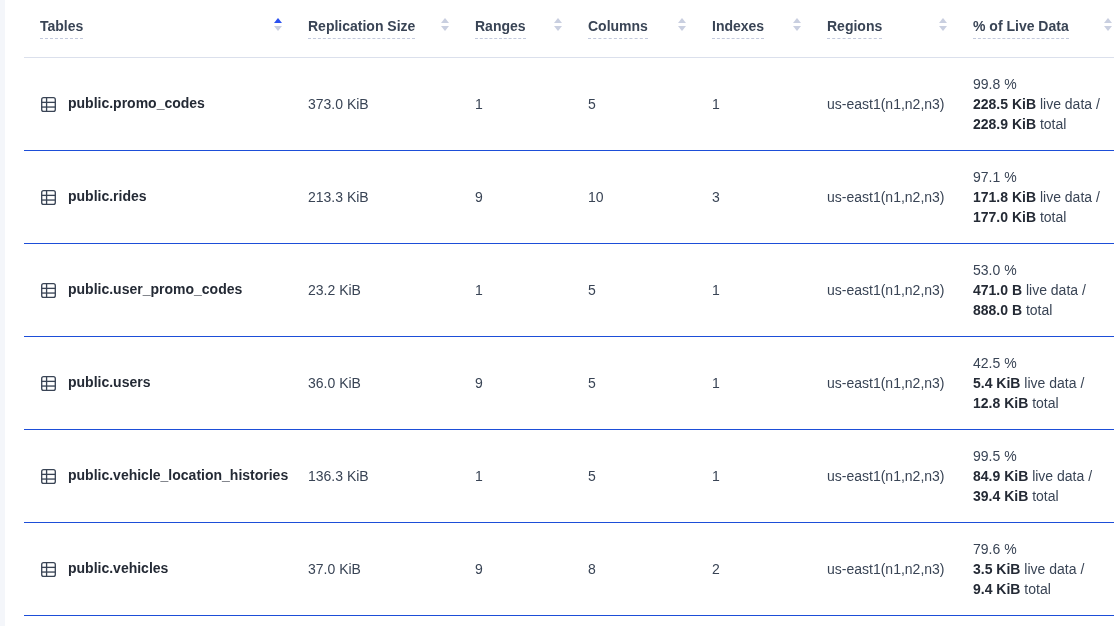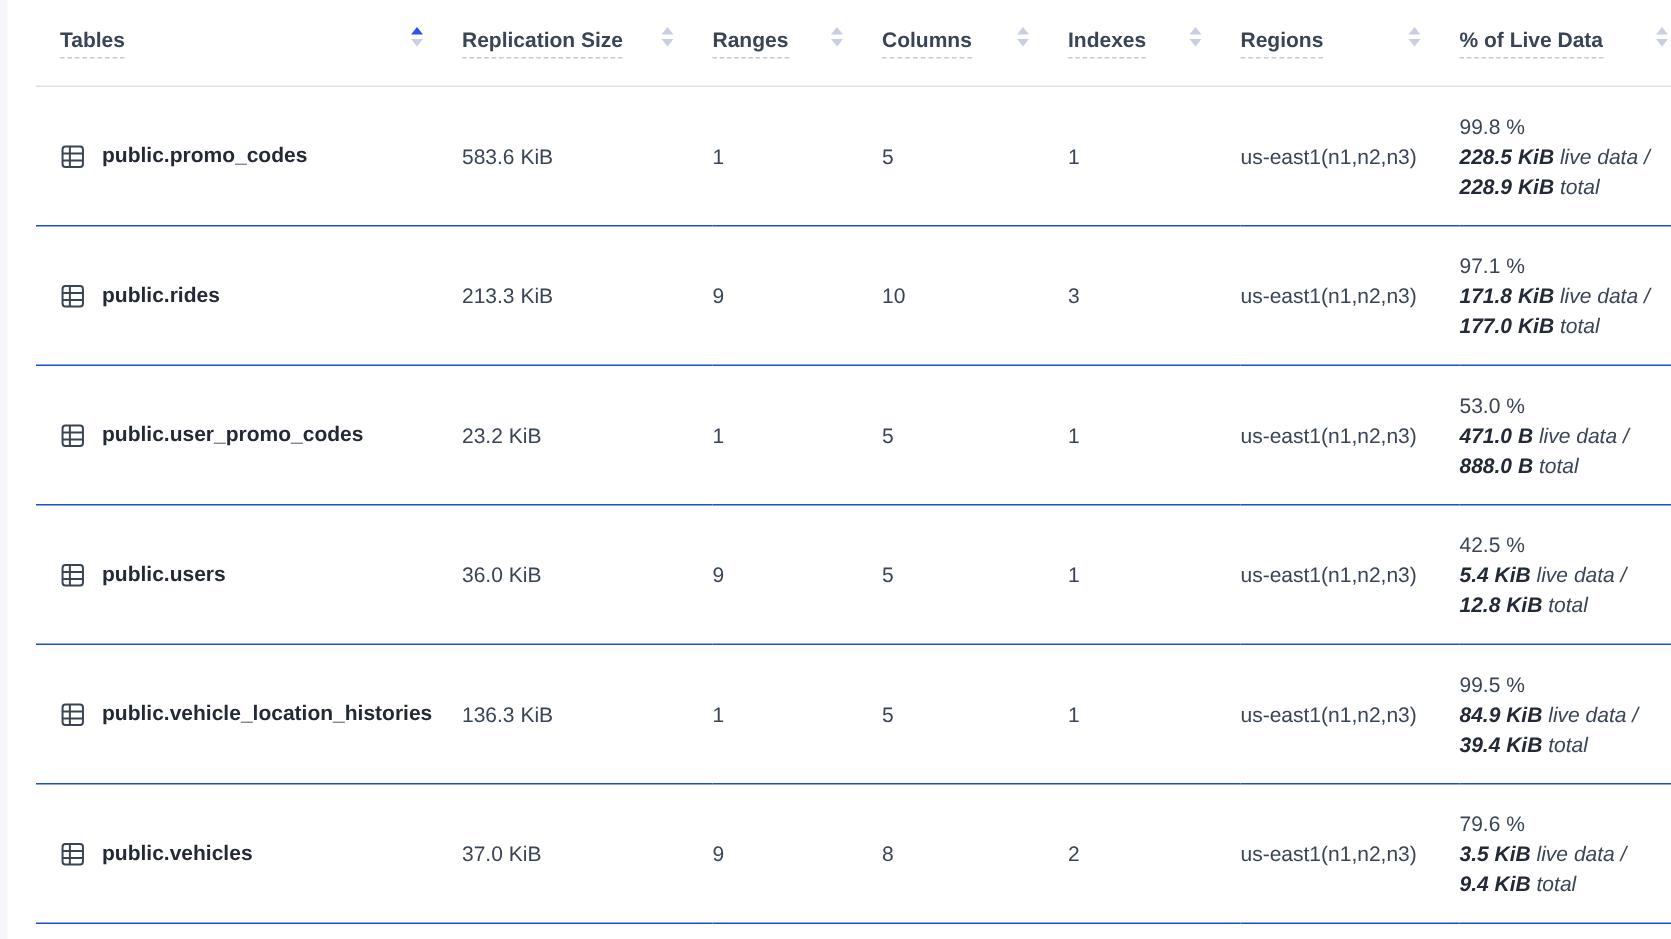--- a/index.html
+++ b/index.html
@@ -71,21 +71,21 @@
     padding-left:16px;
   }
   .tbl-icon { display:inline-flex; flex:0 0 auto; margin-top:1px; }
   .tname {
     font-weight:700;
     color:#242a35;
     cursor:pointer;
     white-space:nowrap;
   }
   .c-live { line-height:20px; }
-  .live-line { white-space:nowrap;font-style:italic; }
+  .live-line { white-space:nowrap; }
   .live-line .b { font-weight:700; color:#242a35; }
 </style>
 </head>
 <body>
 
 <div class="left-strip"></div>
 
 <table class="db-table">
   <colgroup>
     <col style="width:284px">
@@ -171,21 +171,21 @@
           <svg width="17" height="17" viewBox="0 0 16 16">
             <rect x="1.6" y="1.6" width="12.8" height="12.8" rx="1.8" fill="none" stroke="#394455" stroke-width="1.25"></rect>
             <line x1="6.2" y1="1.6" x2="6.2" y2="14.4" stroke="#394455" stroke-width="1.25"></line>
             <line x1="1.6" y1="6" x2="14.4" y2="6" stroke="#394455" stroke-width="1.25"></line>
             <line x1="1.6" y1="10.4" x2="14.4" y2="10.4" stroke="#394455" stroke-width="1.25"></line>
           </svg>
         </span>
         <span class="tname">public.promo_codes</span>
       </div>
     </td>
-    <td>583.6 KiB</td>
+    <td>373.0 KiB</td>
     <td>1</td>
     <td>5</td>
     <td>1</td>
     <td>us-east1(n1,n2,n3)</td>
     <td class="c-live">
       <div>99.8 %</div>
       <div class="live-line"><span class="b">228.5 KiB</span> <span>live data /</span></div>
       <div class="live-line"><span class="b">228.9 KiB</span> <span>total</span></div>
     </td>
   </tr>

